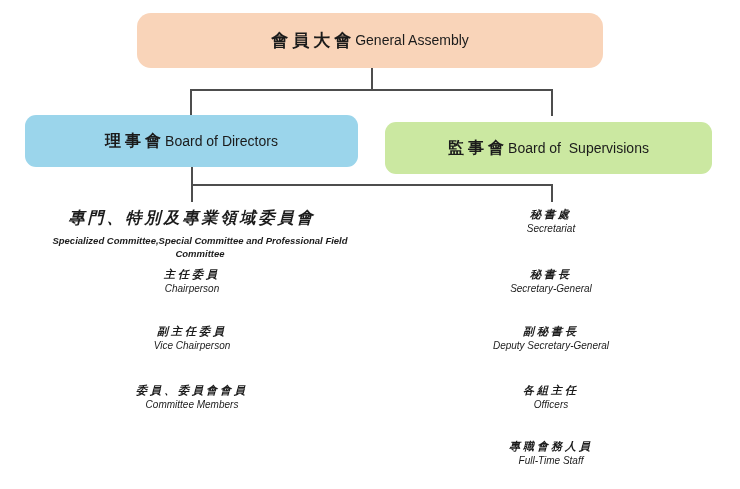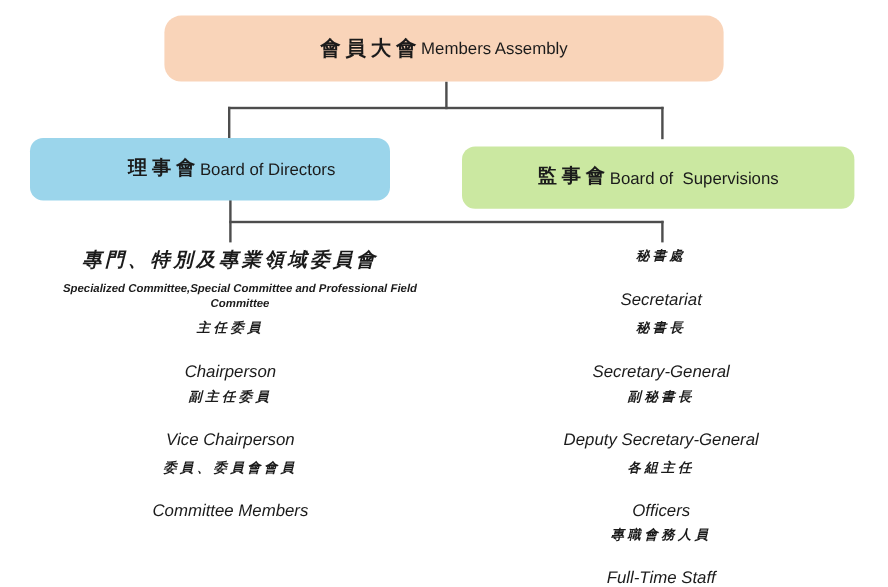--- a/index.html
+++ b/index.html
@@ -34,23 +34,22 @@
     flex-direction: row;
     align-items: center;
     justify-content: center;
     text-align: center;
   }
   #box-general-assembly {
     left: 137px; top: 13px; width: 466px; height: 55px;
     border-radius: 14px;
   }
   #box-board-directors {
-    left: 25px; top: 115px; width: 264px; height: 52px;
+    left: 25px; top: 115px; width: 333px; height: 52px;
     border-radius: 11px;
-    padding-left: 36px;
   }
   #box-board-supervisors {
     left: 385px; top: 122px; width: 327px; height: 52px;
     border-radius: 11px;
   }
   .box .zh {
     font-weight: bold;
     font-size: 17px;
     letter-spacing: 4px;
     line-height: 1.25;
@@ -68,23 +67,23 @@
   .item { position: absolute; left: 0; width: 100%; text-align: center; font-style: italic; }
   .item .zh {
     display: block;
     font-weight: bold;
     font-size: 11px;
     letter-spacing: 3px;
     line-height: 1.2;
   }
   .item .en {
     display: block;
-    font-size: 14px;
+    font-size: 10px;
     line-height: 1.3;
-    margin-top: 19px;
+    margin-top: 1px;
     white-space: pre-wrap;
   }
   
   #item-specialized .zh { font-size: 16px; }
   #item-specialized .en {
     font-size: 9.5px;
     font-weight: bold;
     margin-top: 8px;
     letter-spacing: 0px;
     margin-left: 16px;
@@ -108,21 +107,21 @@
   <div class="line vline" id="conn-root-stem" style="background: rgb(77, 77, 77);"></div>
   <div class="line hline" id="conn-root-hbar" style="background: rgb(77, 77, 77);"></div>
   <div class="line vline" id="conn-directors-drop" style="background: rgb(77, 77, 77);"></div>
   <div class="line vline" id="conn-supers-drop" style="background: rgb(77, 77, 77);"></div>
   <div class="line vline" id="conn-dir-stem" style="background: rgb(77, 77, 77);"></div>
   <div class="line hline" id="conn-dir-hbar" style="background: rgb(77, 77, 77);"></div>
   <div class="line vline" id="conn-sec-drop" style="background: rgb(77, 77, 77);"></div>
 
   <div class="box" id="box-general-assembly" style="background: rgb(249, 212, 185);">
     <span class="zh">會員大會</span>
-    <span class="en">Members Assembly</span>
+    <span class="en">General Assembly</span>
   </div>
 
   <div class="box" id="box-board-directors" style="background: rgb(155, 213, 235);">
     <span class="zh">理事會</span>
     <span class="en">Board of Directors</span>
   </div>
 
   <div class="box" id="box-board-supervisors" style="background: rgb(203, 232, 161);">
     <span class="zh">監事會</span>
     <span class="en">Board of  Supervisions</span>

